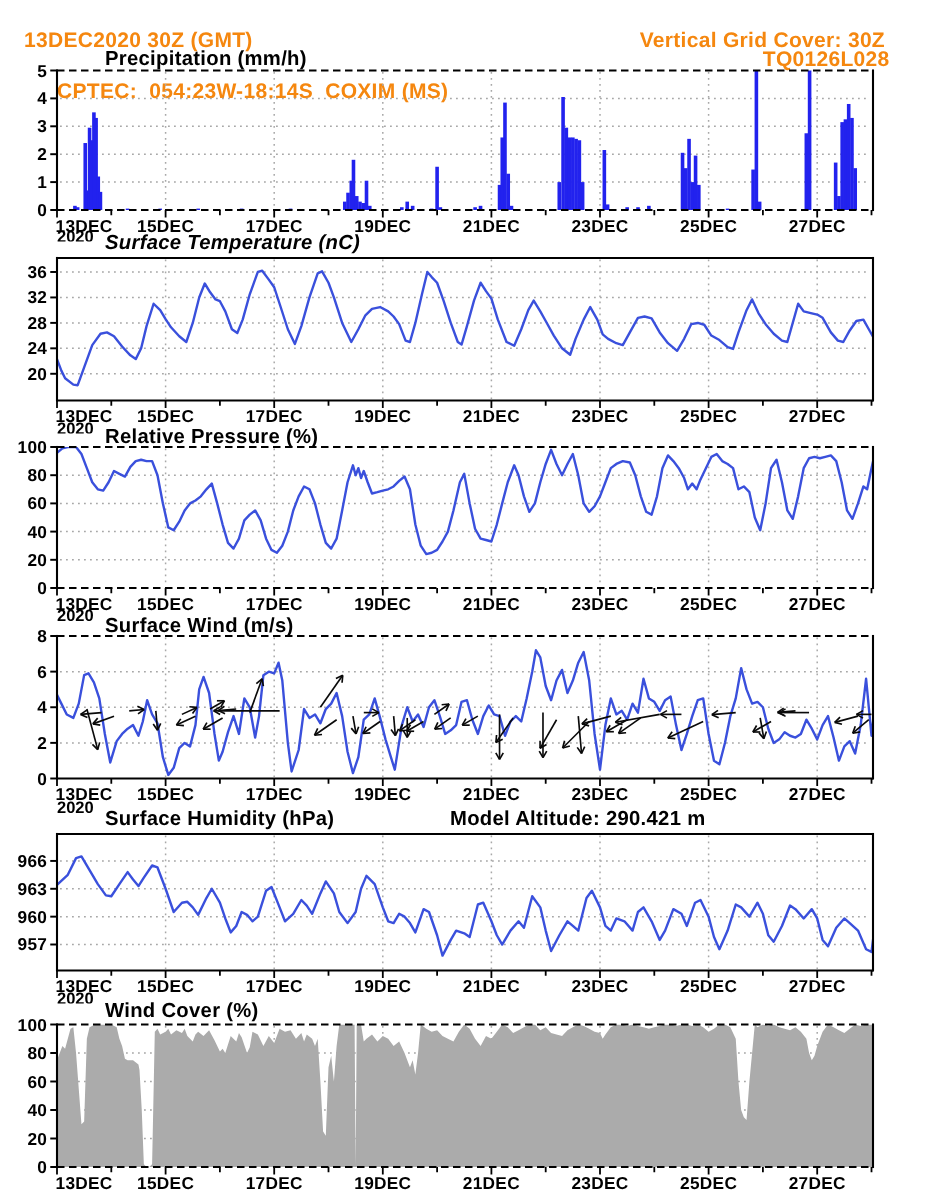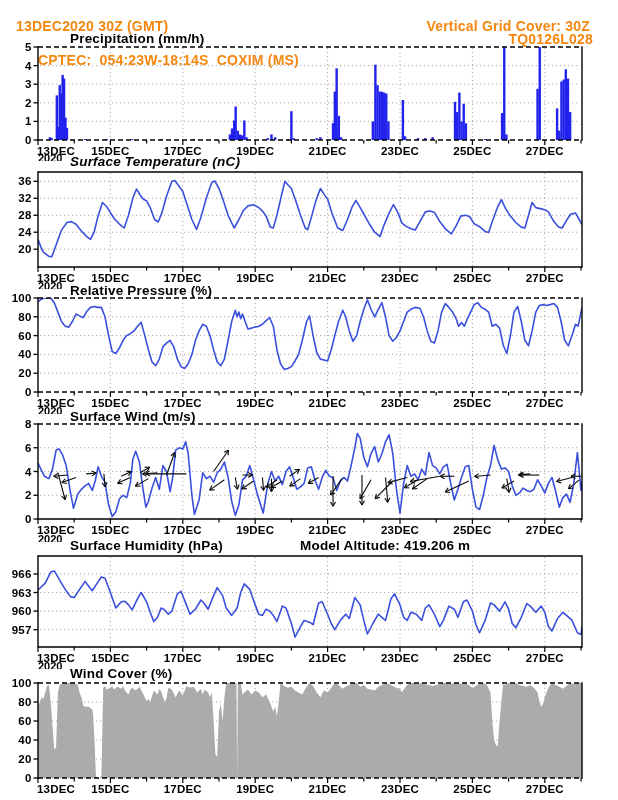--- a/index.html
+++ b/index.html
@@ -17,21 +17,21 @@
 <div class="hdr" style="left:38px;top:4px;margin-top:48px;">CPTEC:  054:23W-18:14S  COXIM (MS)</div>
 <div class="hdr" style="left:16px;top:18px;">13DEC2020 30Z (GMT)</div>
 <div class="hdr right" style="right:28px;top:18px;">Vertical Grid Cover: 30Z</div>
 <div class="hdr right" style="right:25px;top:31px;">TQ0126L028</div>
 
 <div class="ttl" style="left:70px;top:31px;">Precipitation (mm/h)</div>
 <div class="ttl" style="left:70px;top:154px;font-style:italic;">Surface Temperature (nC)</div>
 <div class="ttl" style="left:70px;top:283px;">Relative Pressure (%)</div>
 <div class="ttl" style="left:70px;top:409px;">Surface Wind (m/s)</div>
 <div class="ttl" style="left:70px;top:538px;">Surface Humidity (hPa)</div>
-<div class="ttl" style="left:300px;top:538px;">Model Altitude: 419.206 m</div>
+<div class="ttl" style="left:300px;top:538px;">Model Altitude: 290.421 m</div>
 <div class="ttl" style="left:70px;top:666px;">Wind Cover (%)</div>
 
 <div class="yr" style="left:38px;top:153px;">2020</div>
 <div class="yr" style="left:38px;top:281px;">2020</div>
 <div class="yr" style="left:38px;top:406px;">2020</div>
 <div class="yr" style="left:38px;top:534px;">2020</div>
 <div class="yr" style="left:38px;top:661px;">2020</div>
 
 <svg id="meteogram" width="618" height="800" viewBox="0 0 618 800">
   <g>

